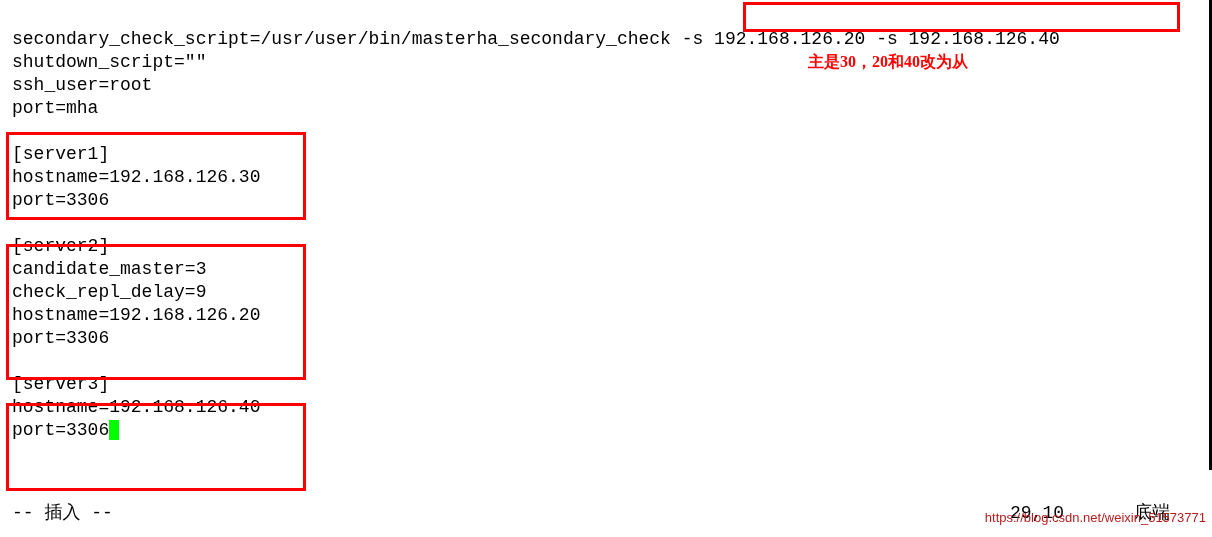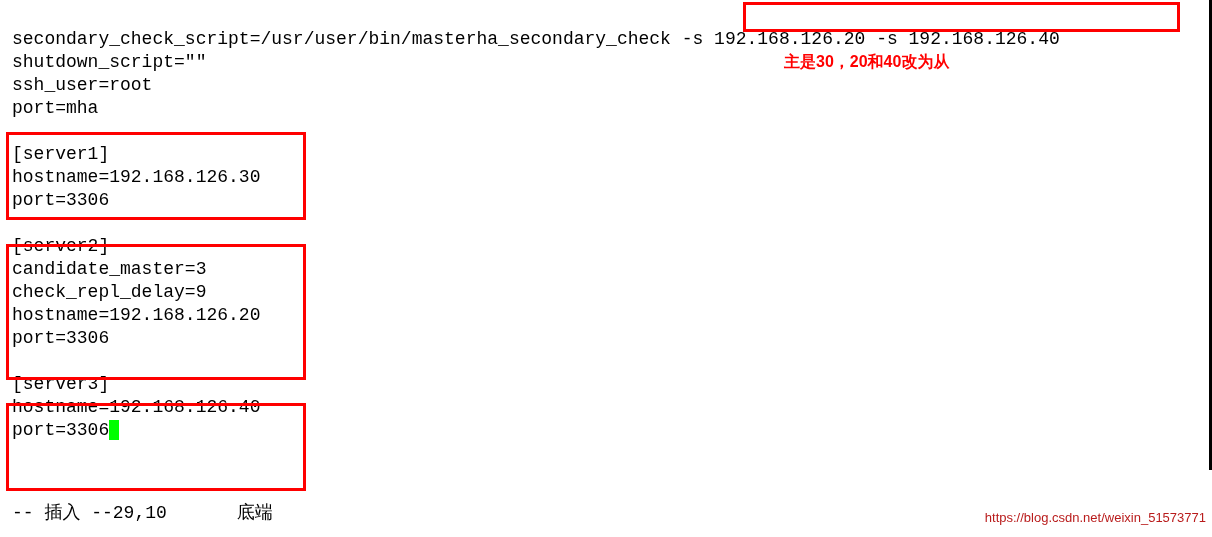--- a/index.html
+++ b/index.html
@@ -43,21 +43,21 @@
       height: 20px;
       background: #00ff00;
       vertical-align: text-bottom;
     }
     .status-bar {
       position: absolute;
       bottom: 12px;
       left: 12px;
       right: 12px;
       display: flex;
-      justify-content: flex-start;
+      justify-content: space-between;
       font-size: 18px;
     }
     .status-left { }
     .status-right {
       display: flex;
       gap: 70px;
       margin-right: 30px;
     }
     .watermark {
       position: absolute;
@@ -95,21 +95,21 @@
 <span>hostname=192.168.126.20</span>
 <span>port=3306</span>
 
 <span>[server3]</span>
 <span>hostname=192.168.126.40</span>
 <span><span>port=3306</span><span class="cursor"></span></span>
 </div>
 
 <div class="red-box-top" style="top:2px; left:743px; width:437px; height:30px;"></div>
 
-<div class="annotation" style="top:50px; left:784px;">主是30，20和40改为从</div>
+<div class="annotation" style="top:50px; left:808px;font-family:Liberation Serif, serif;">主是30，20和40改为从</div>
 
 <div class="red-box-server" style="top:132px; left:6px; width:300px; height:88px;"></div>
 <div class="red-box-server" style="top:244px; left:6px; width:300px; height:136px;"></div>
 <div class="red-box-server" style="top:403px; left:6px; width:300px; height:88px;"></div>
 
 <div class="status-bar">
   <span class="status-left">-- 插入 --</span>
   <span class="status-right">
     <span>29,10</span>
     <span>底端</span>

